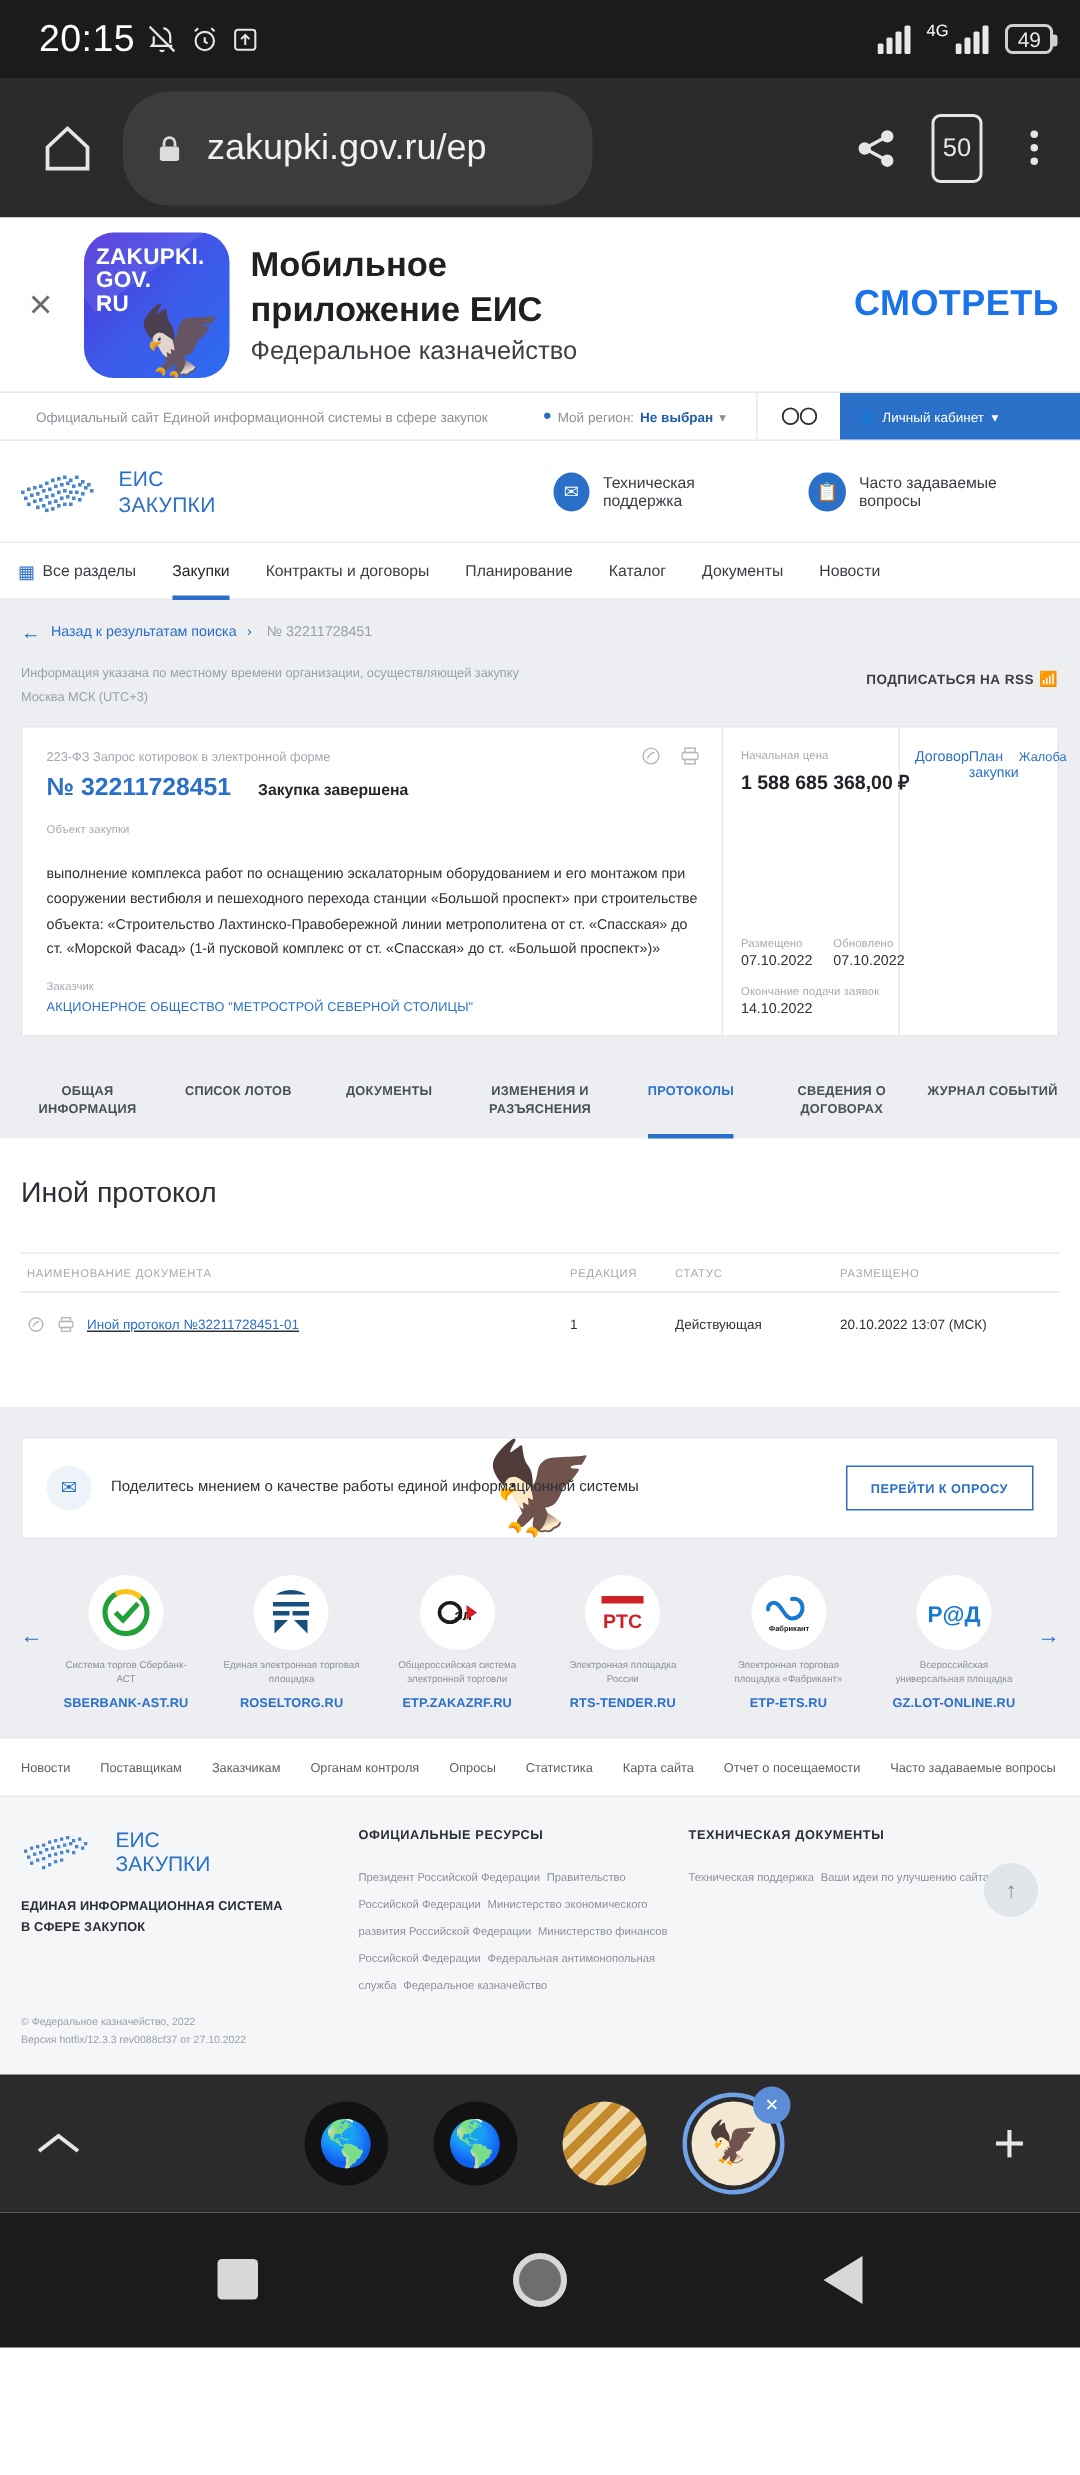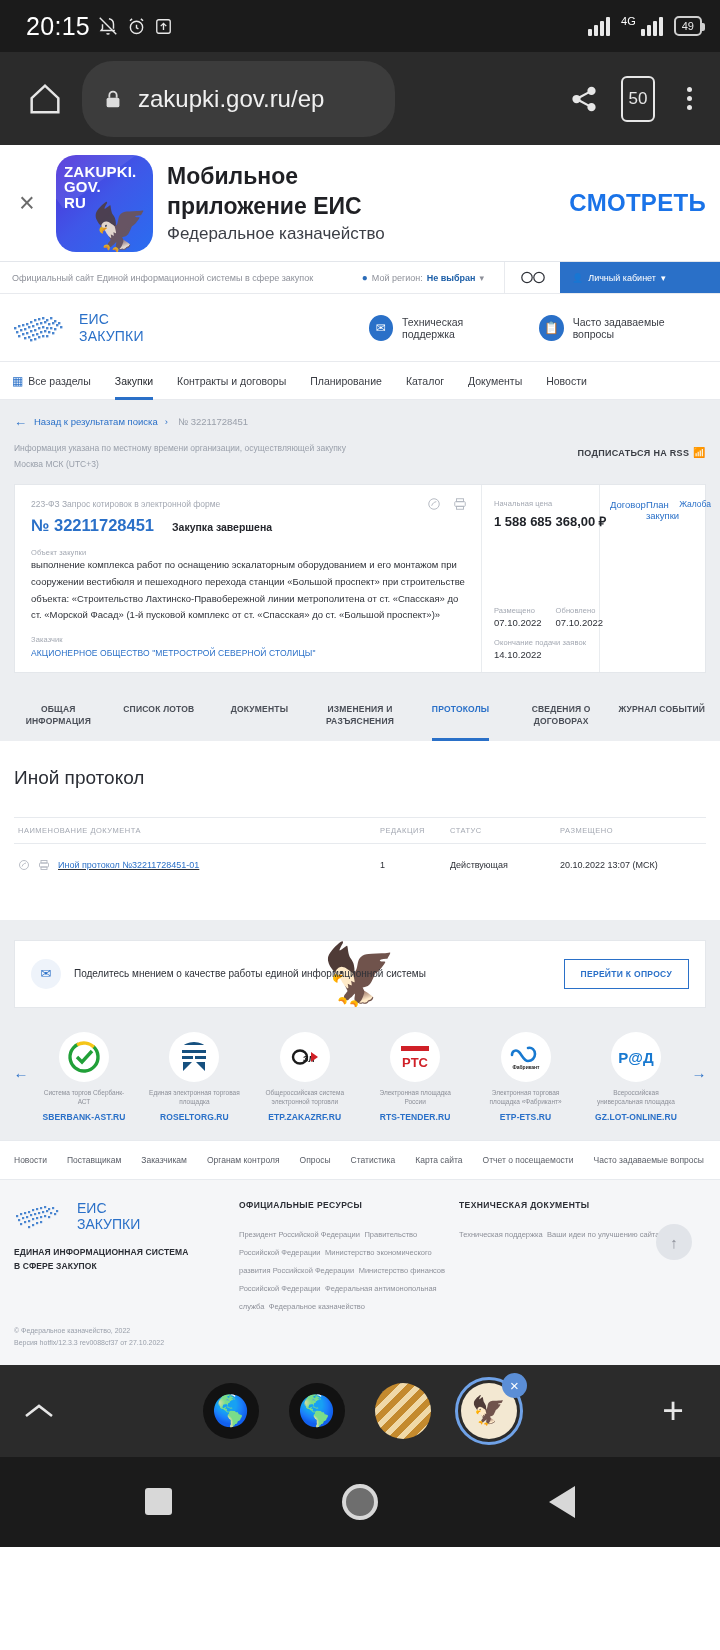--- a/index.html
+++ b/index.html
@@ -22,21 +22,21 @@
     justify-content: space-between;
     padding: 0 18px 0 26px;
     color: #fff;
   }
   .sb-left { display: flex; align-items: center; gap: 7px; }
   .sb-time { font-size: 25px; font-weight: 400; letter-spacing: .3px; }
   .sb-icon { display: inline-flex; align-items: center; }
   .sb-right { display: flex; align-items: center; gap: 7px; }
   .batt {
     border: 2px solid #cfcfcf; border-radius: 5px;
-    padding: 1px 6px; font-size: 11px; color: #e8e8e8;
+    padding: 1px 6px; font-size: 14px; color: #e8e8e8;
     display: flex; align-items: center; height: 20px; position: relative;
   }
   .batt:after {
     content: ''; position: absolute; right: -5px; top: 5px;
     width: 3px; height: 8px; background: #cfcfcf; border-radius: 0 2px 2px 0;
   }
   .net4g { font-size: 11px; position: relative; top: -5px; margin-right: -2px; }
 
   
   .browser-bar {
@@ -107,21 +107,21 @@
   .promo-text { flex: 1 1 auto; padding-left: 4px; }
   .promo-title { font-size: 23px; font-weight: 700; line-height: 1.27; color: #1f2024; }
   .promo-sub { font-size: 17px; color: #3c3f46; margin-top: 3px; }
   .promo-cta { color: #1a73e8; font-size: 24px; font-weight: 700; letter-spacing: .3px; white-space: nowrap; }
 
   
   .site-strip {
     height: 32px; background: #fff; display: flex; align-items: center;
     font-size: 9px; color: #8d9099; border-bottom: 1px solid #e8eaee;
   }
-  .strip-official { padding-left: 12px; }
+  .strip-official { padding-left: 24px; }
   .strip-region { margin-left: auto; display: flex; align-items: center; gap: 4px; padding-right: 20px; }
   .strip-region .pin { color: #2c6cb8; font-size: 10px; }
   .strip-region b { color: #1d5fa8; font-weight: 700; }
   .strip-eyes { width: 56px; display: flex; justify-content: center; border-left: 1px solid #e8eaee; height: 100%; align-items: center; }
   .strip-cab {
     background: #2a70c8; color: #fff; height: 100%; display: flex; align-items: center;
     gap: 5px; padding: 0 16px 0 12px; font-size: 9px; min-width: 160px;
   }
 
   
@@ -177,21 +177,21 @@
   .card-col-main { flex: 1 1 auto; padding: 14px 16px 14px 16px; border-right: 1px solid #e9ecef; position: relative; }
   .card-col-price { width: 118px; padding: 14px 10px 12px 12px; border-right: 1px solid #e9ecef; display: flex; flex-direction: column; }
   .card-col-links { width: 105px; padding: 14px 10px; display: flex; flex-direction: row; }
   .mini-label { font-size: 7.5px; color: #a3a8b2; letter-spacing: .1px; }
   .ftype { font-size: 8.5px; color: #a3a8b2; }
   .card-icons { position: absolute; right: 14px; top: 12px; display: flex; gap: 12px; color: #b2b7c0; }
   .num-row { display: flex; align-items: baseline; gap: 18px; margin-top: 7px; }
   .reg-num { color: #2a70c8; font-size: 16.5px; font-weight: 700; }
   .reg-status { font-size: 10.5px; font-weight: 700; color: #24262c; }
   .obj-label { margin-top: 13px; }
-  .obj-text { font-size: 9.5px; line-height: 1.75; color: #2e3138; margin-top: 0; }
+  .obj-text { font-size: 9.5px; line-height: 1.75; color: #2e3138; margin-top: 18px; }
   .cust-label { margin-top: 11px; }
   .cust-name { font-size: 8.5px; color: #2a70c8; margin-top: 4px; letter-spacing: .1px; }
   .price-val { font-size: 13px; font-weight: 700; color: #1f2228; margin-top: 4px; white-space: nowrap; }
   .dates-row { display: flex; gap: 14px; margin-top: auto; }
   .dt-val { font-size: 9.5px; color: #2e3138; margin-top: 2px; }
   .end-block { margin-top: 10px; }
   .lnk { color: #2a70c8; font-size: 9.5px; margin-bottom: 11px; }
   .lnk.sm { font-size: 8.5px; }
 
   

